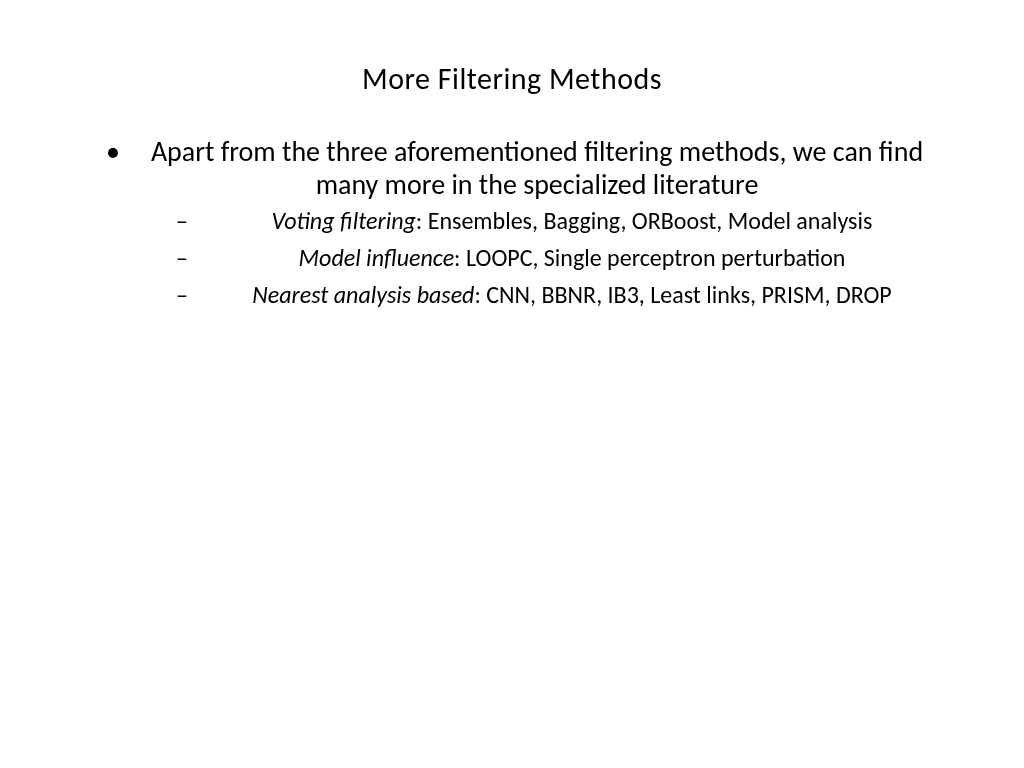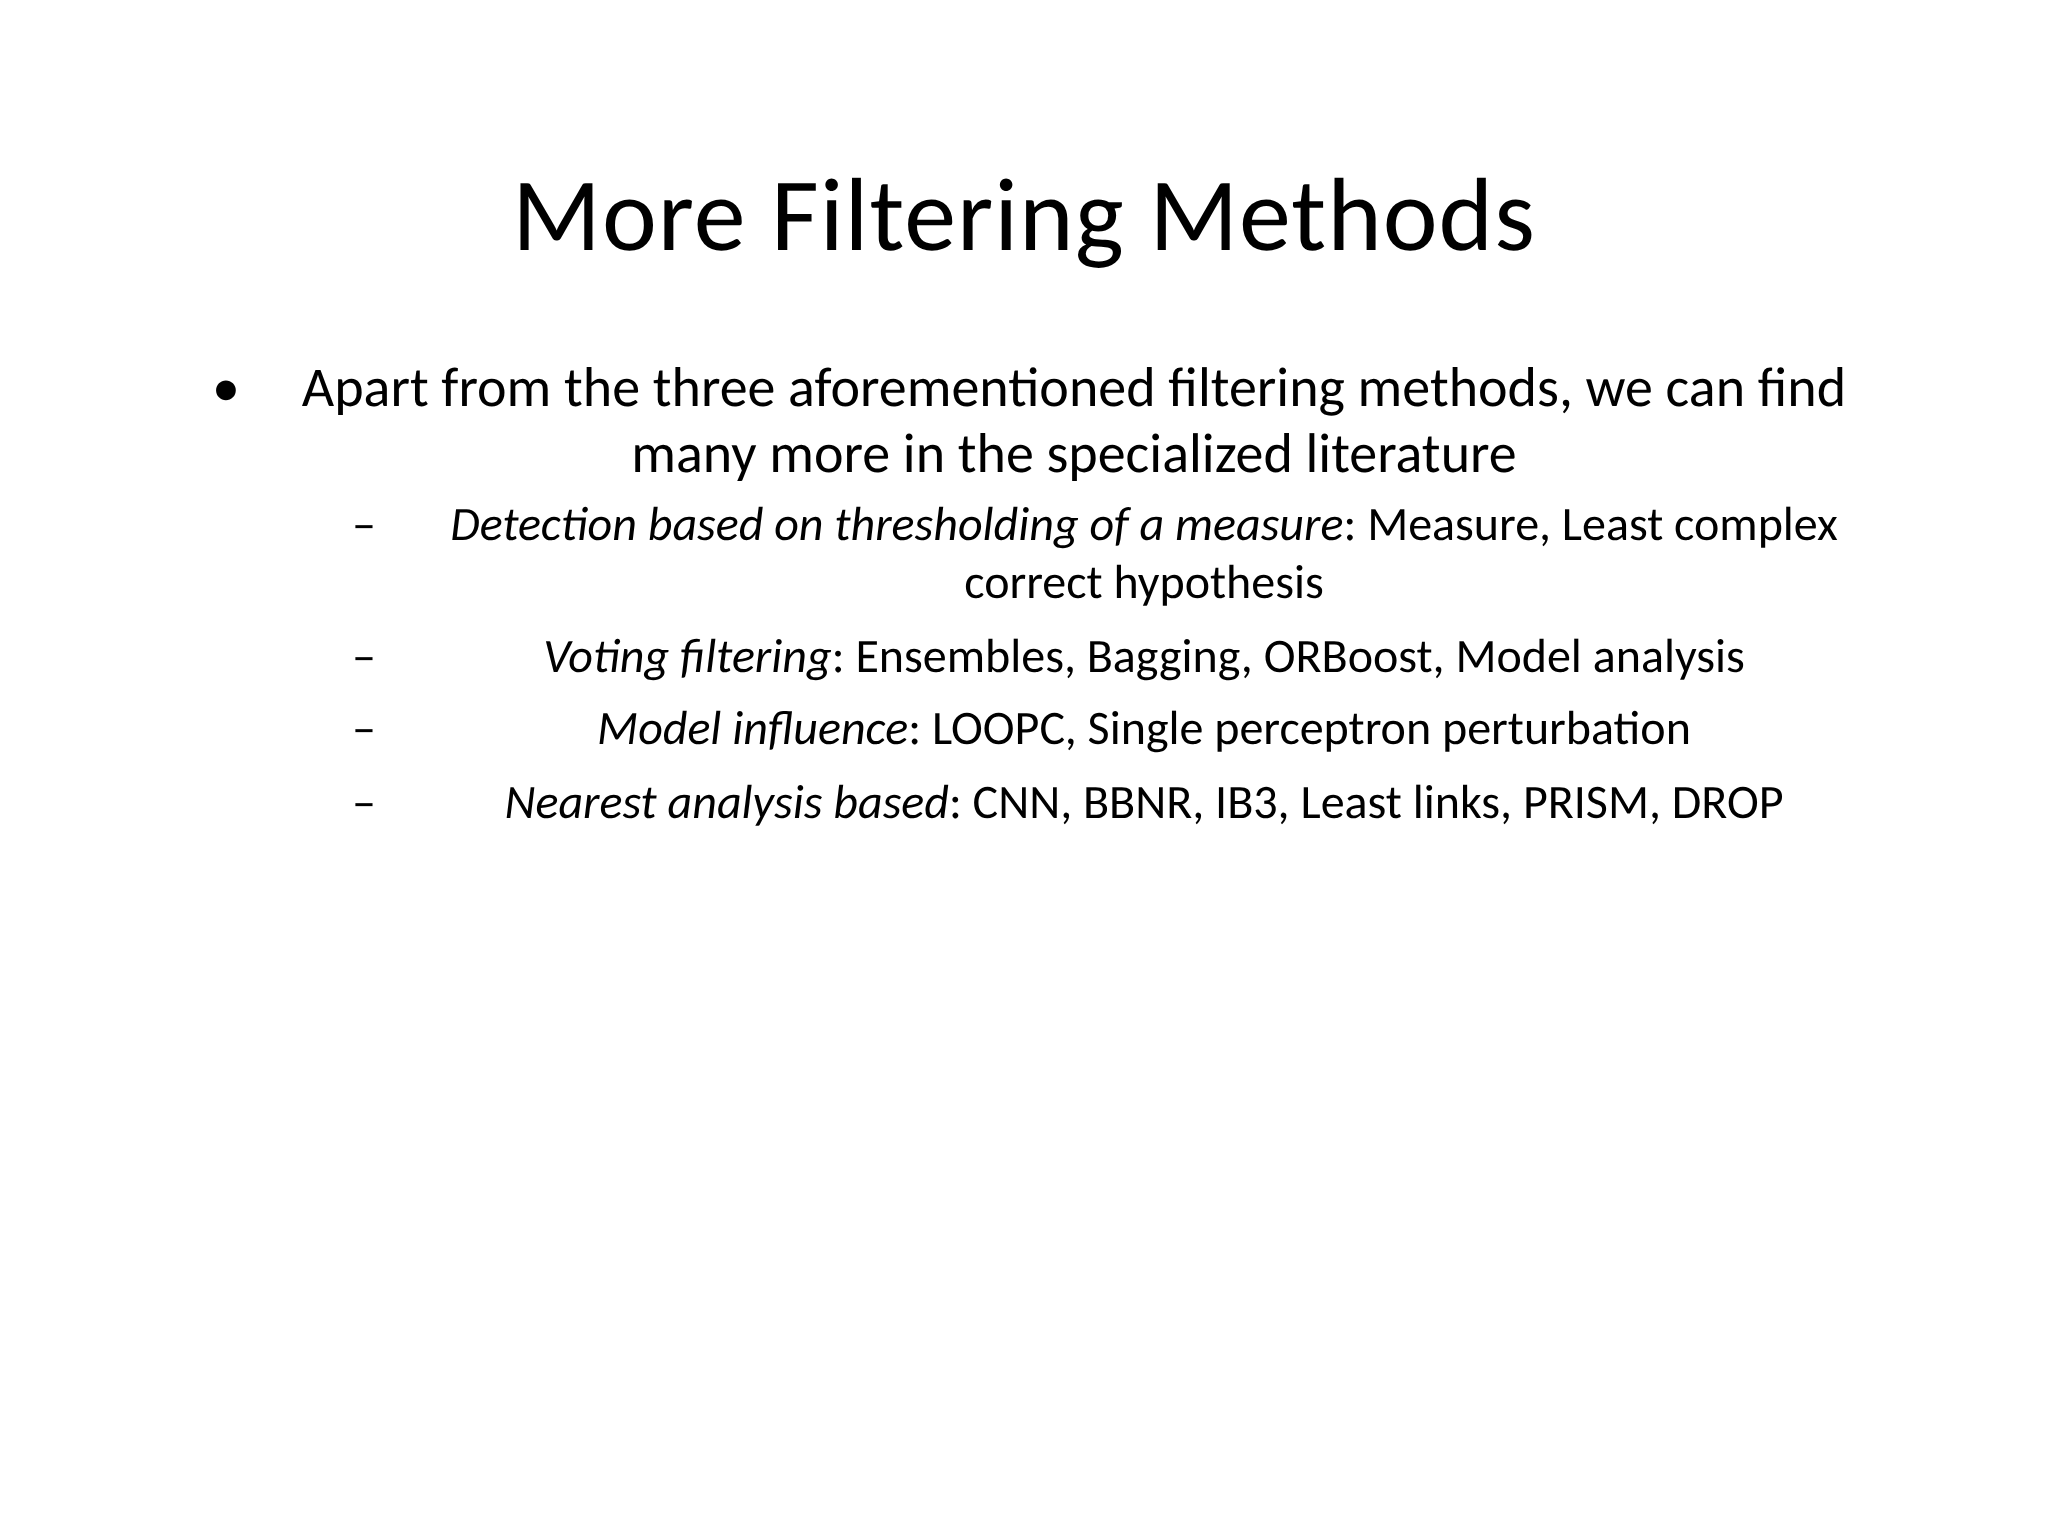--- a/index.html
+++ b/index.html
@@ -10,26 +10,25 @@
     body {
       width: 1024px;
       height: 768px;
       background: #ffffff;
       font-family: Calibri, 'Segoe UI', Arial, sans-serif;
       color: #000000;
       padding: 60px 80px 40px 80px;
       overflow: hidden;
     }
     .title {
-      font-size: 52px;
+      font-size: 30px;
       font-weight: 400;
       text-align: center;
       margin-bottom: 38px;
       letter-spacing: 0.5px;
-      margin-top: 15px;
     }
     .bullet-list {
       list-style: none;
       padding-left: 20px;
     }
     .bullet-item {
       position: relative;
       padding-left: 30px;
       font-size: 28px;
       line-height: 1.18;
@@ -68,19 +67,18 @@
   </style>
 </head>
 <body>
 
 <h1 class="title">More Filtering Methods</h1>
 
 <ul class="bullet-list">
   <li class="bullet-item">
     <span>Apart from the three aforementioned filtering methods, we can find many more in the specialized literature</span>
     <ul class="sub-list">
-      <li class="sub-item"><span class="italic">Detection based on thresholding of a measure</span><span>: Measure, Least complex correct hypothesis</span></li>
       <li class="sub-item"><span class="italic">Voting filtering</span><span>: Ensembles, Bagging, ORBoost, Model analysis</span></li>
       <li class="sub-item"><span class="italic">Model influence</span><span>: LOOPC, Single perceptron perturbation</span></li>
       <li class="sub-item"><span class="italic"> Nearest analysis based</span><span>: CNN, BBNR, IB3, Least links, PRISM, DROP</span></li>
     </ul>
   </li>
 </ul>
 
 </body></html>

